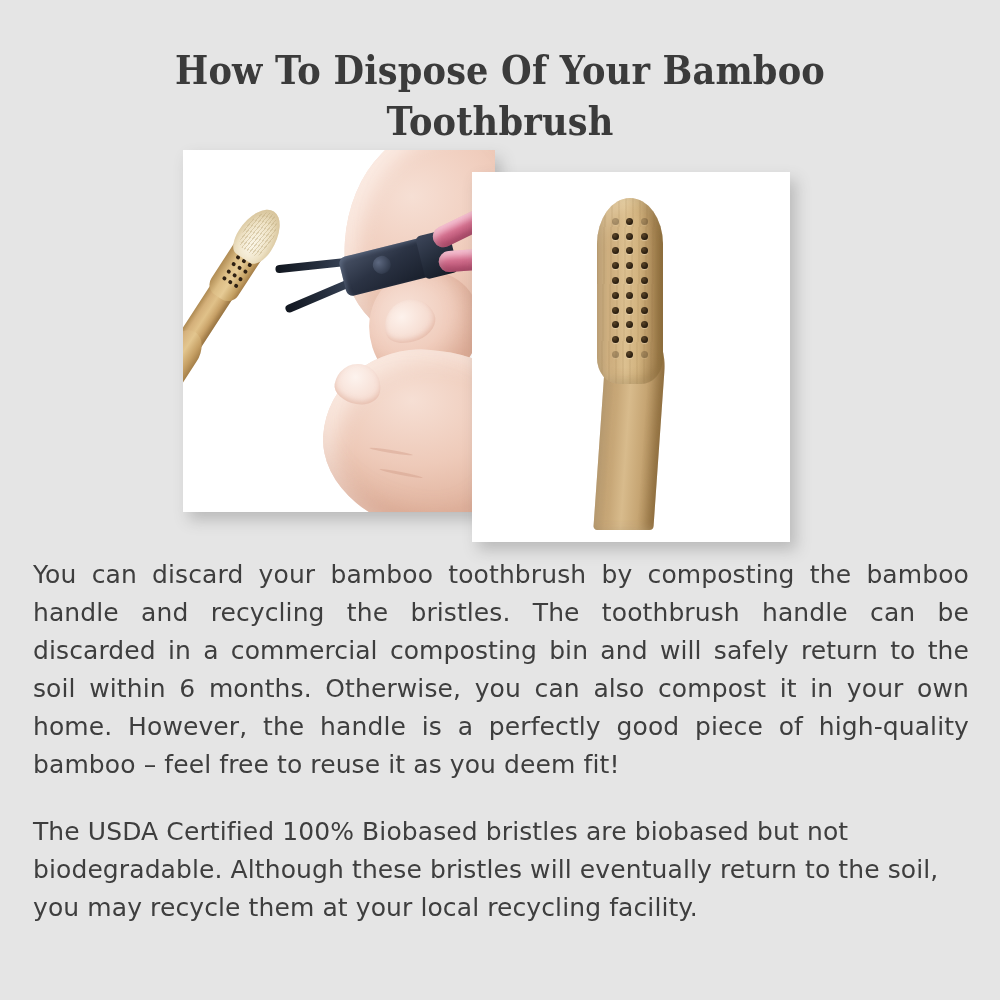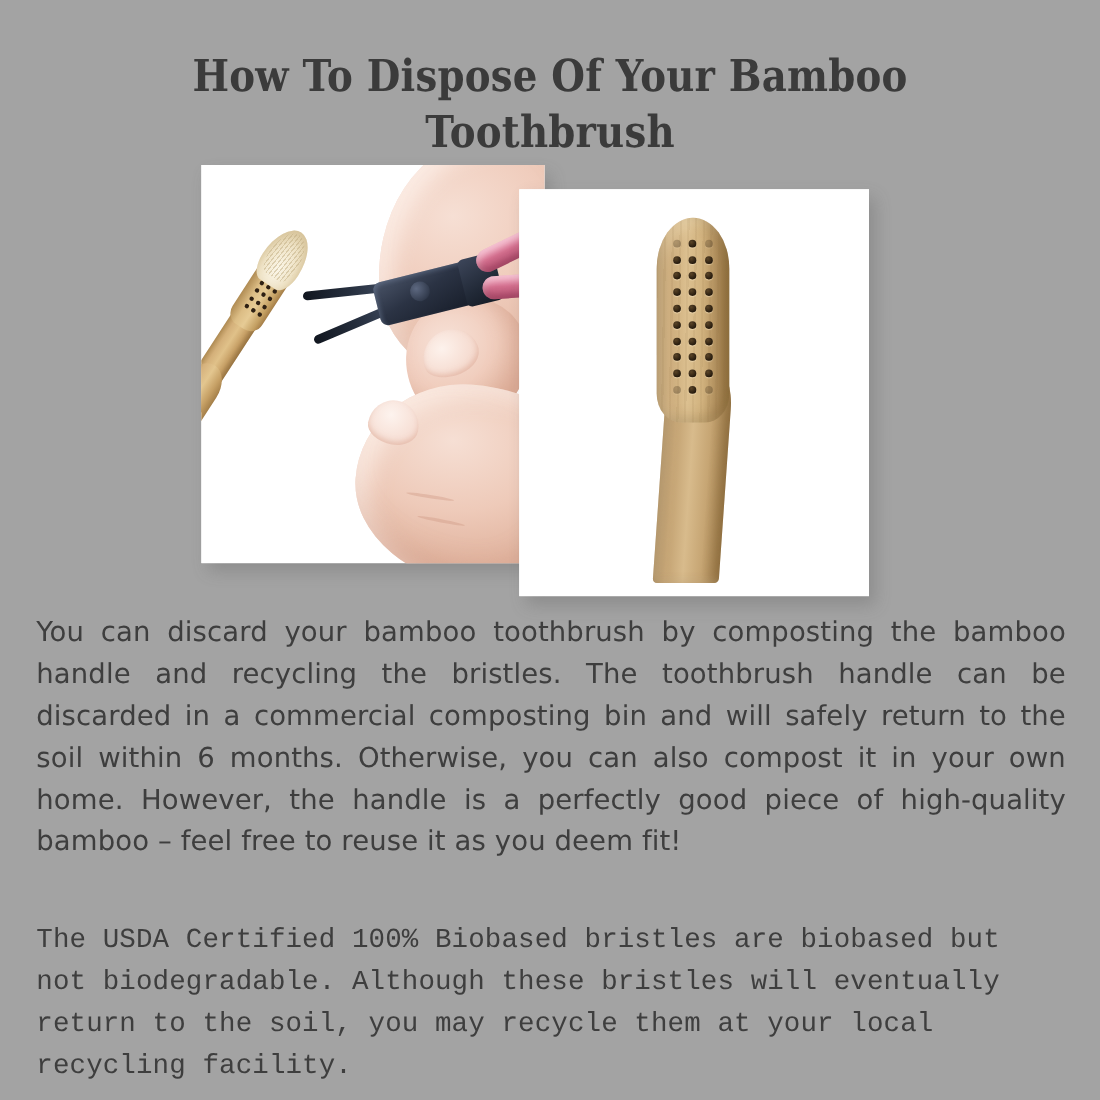--- a/index.html
+++ b/index.html
@@ -13,21 +13,21 @@
     height: 1000px;
     background: #cfcfcf;
     font-family: "Liberation Sans", sans-serif;
     overflow: hidden;
   }
 
   .page {
     position: relative;
     width: 1000px;
     height: 1000px;
-    background: #a3a3a3;
+    background: #e5e5e5;
   }
 
   
   .title-block {
     position: absolute;
     left: 130px;
     top: 44px;
     width: 740px;
     text-align: center;
   }
@@ -371,21 +371,21 @@
   .para {
     margin: 0;
     font-family: "DejaVu Sans", "Liberation Sans", sans-serif;
     font-size: 25px;
     line-height: 38px;
     color: #3e3e3e;
     text-align: justify;
     letter-spacing: 0.1px;
     font-weight: 400;
   }
-  .para + .para { margin-top: 52px; font-family: Liberation Mono, monospace; }
+  .para + .para { margin-top: 29px; }
   .para.last { text-align: left; }
 </style>
 </head>
 <body>
 
 <div class="page">
 
   <div class="title-block">
     <h1 class="title">How To Dispose Of Your Bamboo
 Toothbrush</h1>

